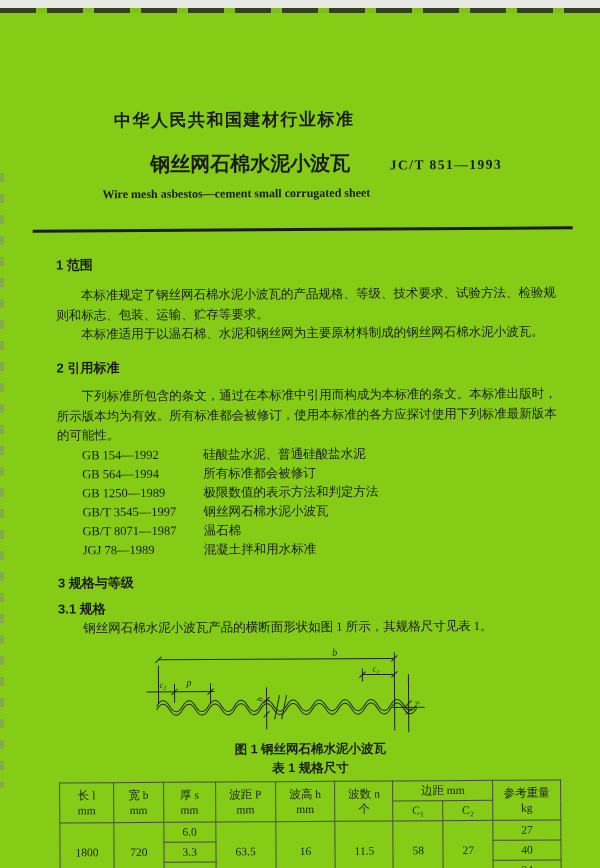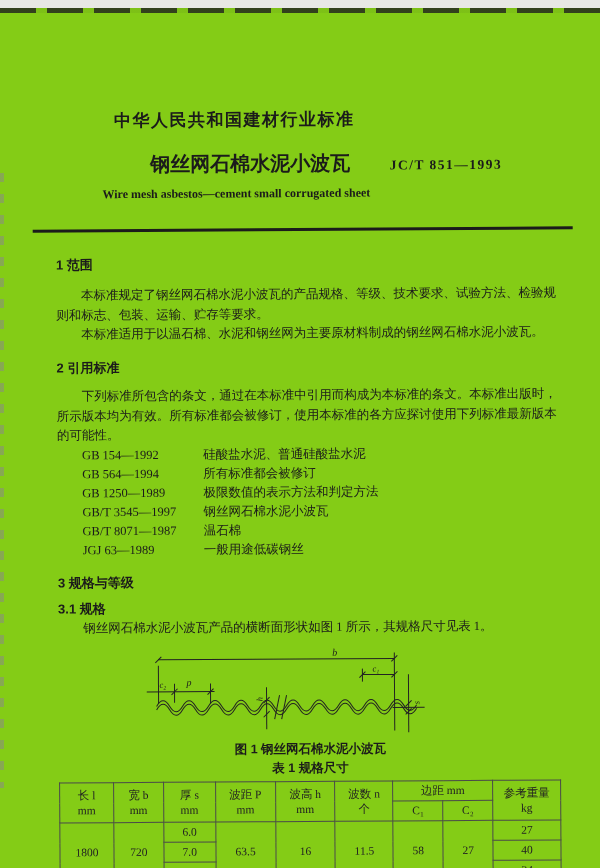--- a/index.html
+++ b/index.html
@@ -89,22 +89,22 @@
       </p>
       <p class="ref-line">
         <span class="ref-code">GB/T 3545—1997</span>
         <span>钢丝网石棉水泥小波瓦</span>
       </p>
       <p class="ref-line">
         <span class="ref-code">GB/T 8071—1987</span>
         <span>温石棉</span>
       </p>
       <p class="ref-line">
-        <span class="ref-code">JGJ 63—1989</span>
-        <span>一般用途低碳钢丝</span>
+        <span class="ref-code">JGJ 78—1989</span>
+        <span>混凝土拌和用水标准</span>
       </p>
 
       <div class="sec-h mt14">3  规格与等级</div>
       <div class="sec-h mt8">3.1  规格</div>
       <p class="para">钢丝网石棉水泥小波瓦产品的横断面形状如图 1 所示，其规格尺寸见表 1。</p>
 
       <div class="fig-wrap">
         <svg width="300" height="94" viewBox="0 0 300 94">
           <g stroke="#222" stroke-width="1" fill="none">
 
@@ -188,21 +188,21 @@
             <td rowspan="3">720</td>
             <td>6.0</td>
             <td rowspan="3">63.5</td>
             <td rowspan="3">16</td>
             <td rowspan="3">11.5</td>
             <td rowspan="3">58</td>
             <td rowspan="3">27</td>
             <td>27</td>
           </tr>
           <tr>
-            <td>7.0</td>
+            <td>3.3</td>
             <td>40</td>
           </tr>
           <tr>
             <td>8.5</td>
             <td>24</td>
           </tr>
         </tbody>
       </table>
 
     </div>

